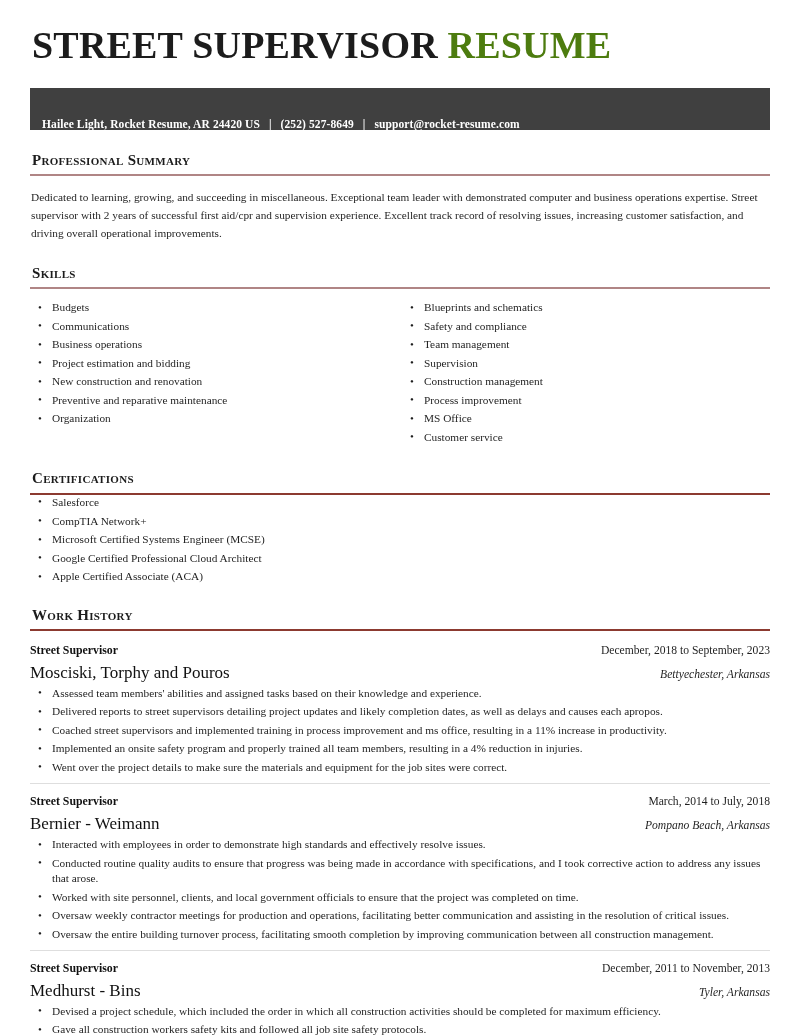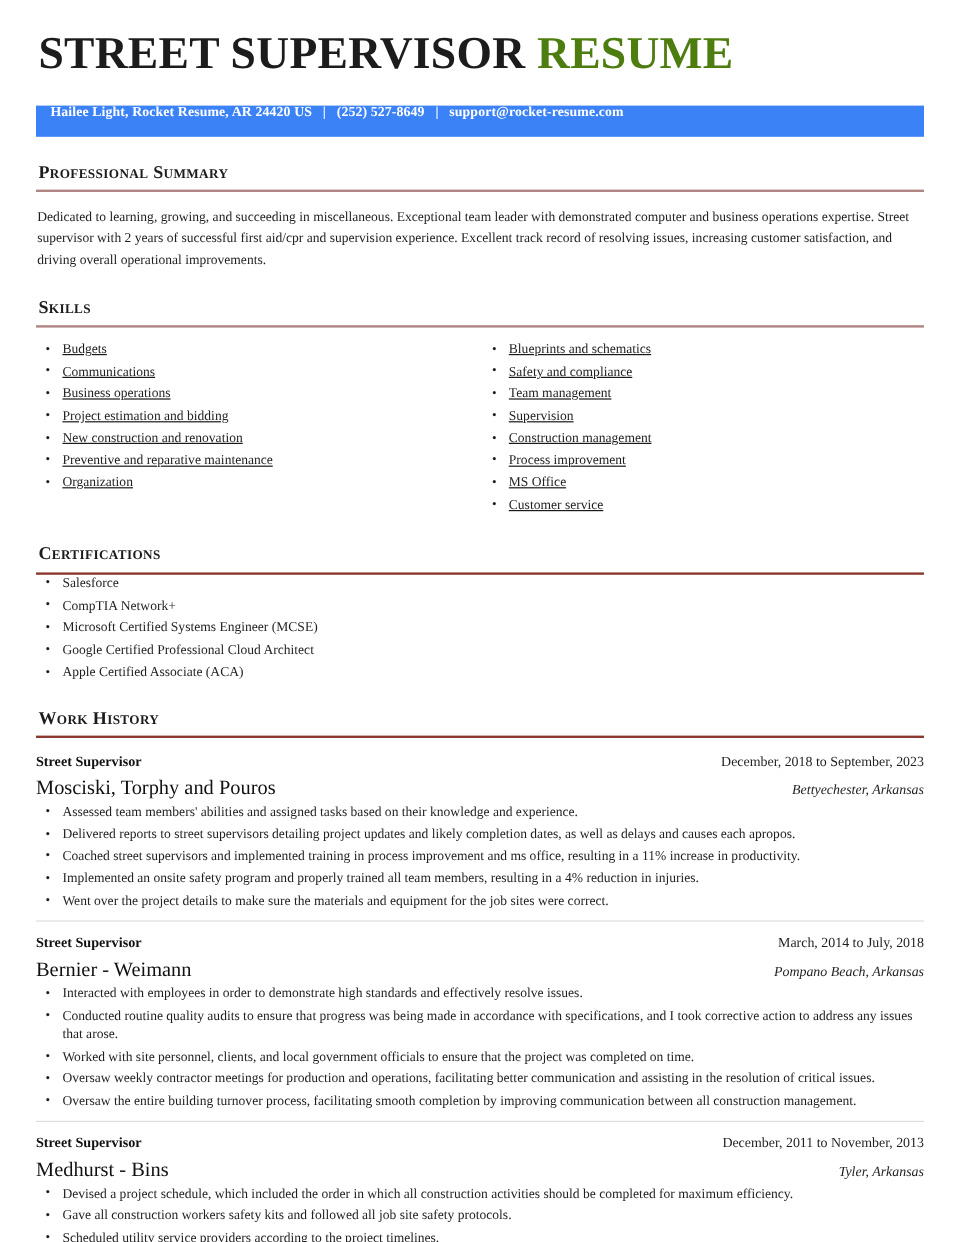--- a/index.html
+++ b/index.html
@@ -28,26 +28,26 @@
     font-weight: bold;
     letter-spacing: 0.2px;
     line-height: 1.05;
     margin: 0 0 0 2px;
     white-space: nowrap;
   }
   .doc-title .t-dark { color: #1c1c1c; }
   .doc-title .t-accent { color: #4d7c0f; margin-top: 48px; }
 
   .contact-bar {
-    background: #3b82f6;
+    background: #404040;
     color: #ffffff;
     margin-top: 22px;
-    height: 26px;
+    height: 42px;
     display: flex;
-    align-items: flex-start;
+    align-items: flex-end;
     padding: 0 12px;
     box-sizing: border-box;
   }
   .contact-bar .ct {
     font-size: 11.5px;
     font-weight: bold;
     letter-spacing: 0.1px;
     white-space: nowrap;
   }
   .contact-bar .sep {
@@ -108,21 +108,21 @@
     left: 8px;
     top: -0.5px;
     font-size: 11px;
     color: #1f1f1f;
   }
 
   .two-col {
     margin-top: 11px;
     display: flex;
   }
-  .two-col .col { width: 50%; box-sizing: border-box; text-decoration: underline; }
+  .two-col .col { width: 50%; box-sizing: border-box; }
   .two-col .col.right { padding-left: 2px; }
 
   .cert-list { margin-top: 11px; }
 
   
   .jobs { margin-top: 0; }
   .job {
     padding-top: 9px;
     border-top: 1px solid #dedede;
     margin-top: 8px;

